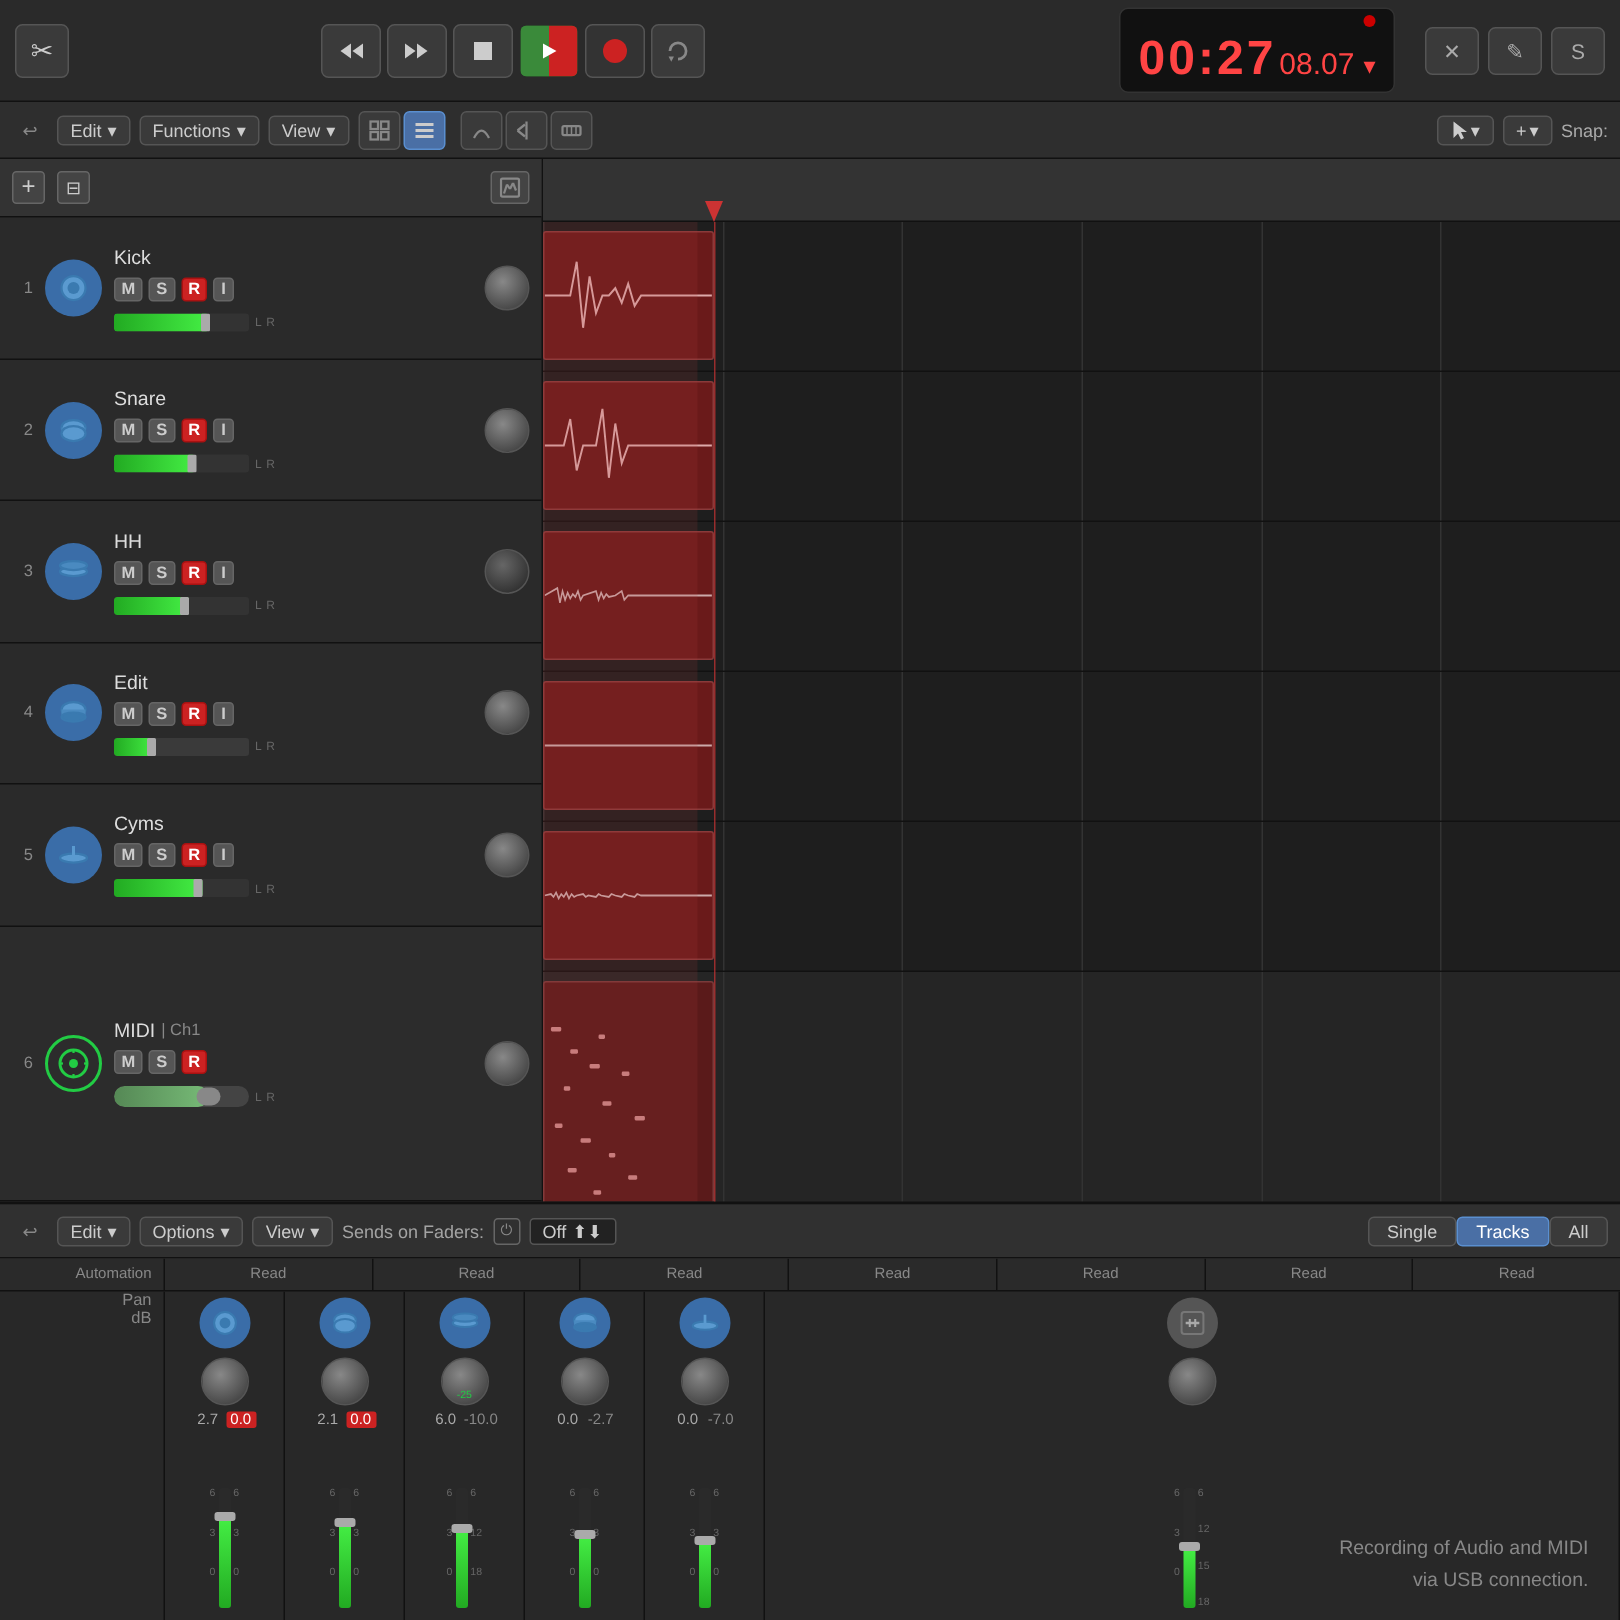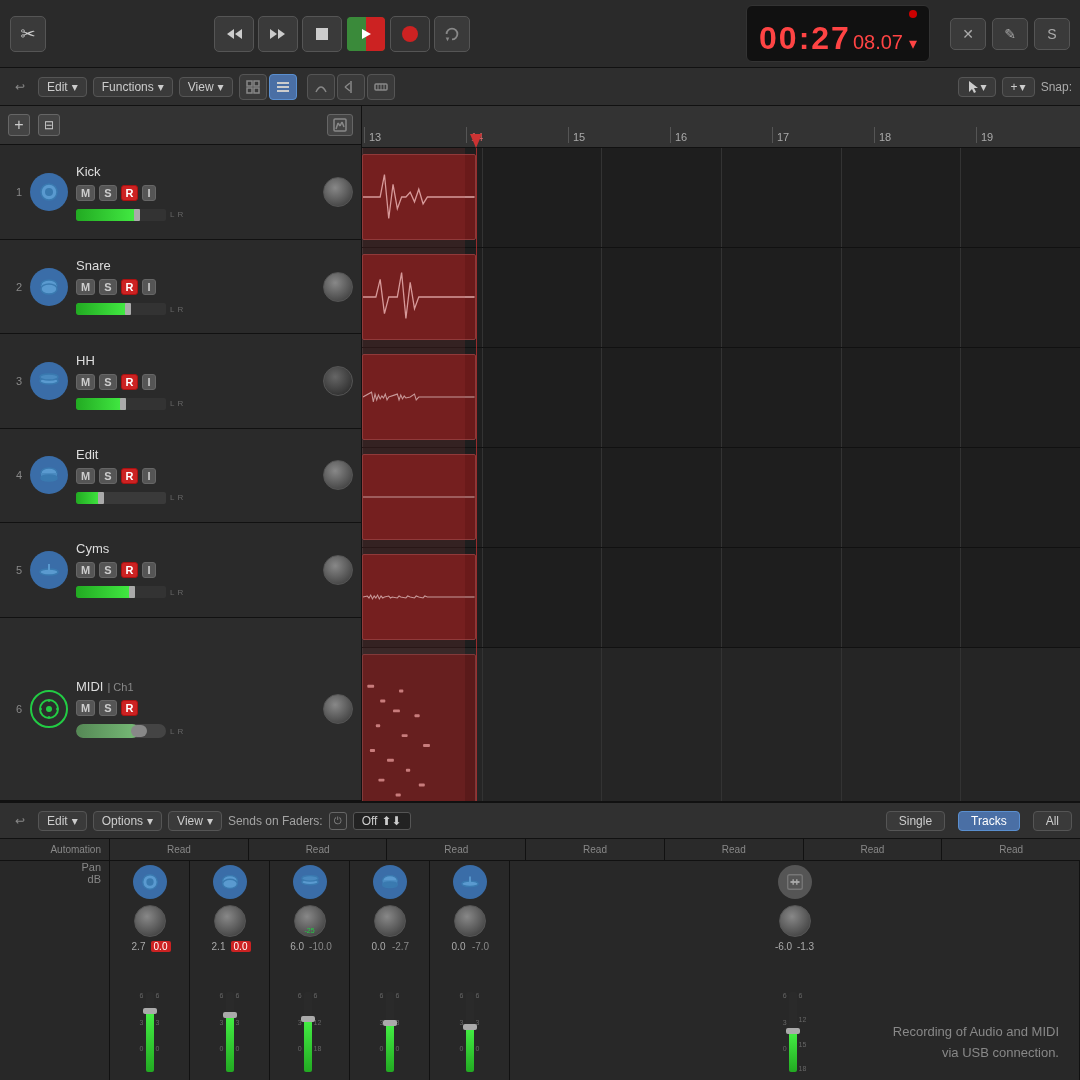--- a/index.html
+++ b/index.html
@@ -404,21 +404,21 @@
       color: #888; font-size: 10px; cursor: pointer;
     }
     .sends-value {
       background: #222; border: 1px solid #555; border-radius: 3px;
       padding: 1px 8px; color: #ccc;
       display: flex; align-items: center; gap: 4px;
       cursor: pointer;
     }
     .mixer-right-btns {
       margin-left: auto;
-      display: flex; gap: 13px;
+      display: flex; gap: 0;
     }
     .mixer-mode-btn {
       padding: 2px 12px;
       border-radius: 4px;
       background: #3a3a3a;
       border: 1px solid #555;
       color: #ccc; cursor: pointer; font-size: 12px;
     }
     .mixer-mode-btn.active {
       background: #4a6fa5;
@@ -850,29 +850,20 @@
             </span>
         </div>
       </div>
       <div class="knob" style="width:30px;height:30px;"></div>
     </div>
   </div>
 
   <div class="arrange-area">
 
     <div class="timeline-ruler">
-      <div class="ruler-marks">
-        <div class="ruler-mark">13</div>
-        <div class="ruler-mark" style="color:#cc6666;">14</div>
-        <div class="ruler-mark">15</div>
-        <div class="ruler-mark">16</div>
-        <div class="ruler-mark">17</div>
-        <div class="ruler-mark">18</div>
-        <div class="ruler-mark">19</div>
-      </div>
 
       <div style="position:absolute; left: calc(1/7 * 100% + 5px); top:28px; width:0; height:0; border-left:6px solid transparent; border-right:6px solid transparent; border-top:14px solid #cc3333; z-index:10;"></div>
     </div>
 
     <div class="tracks-container">
 
       <div class="playhead-track-line" style="left: calc(1/7 * 100% + 11px); height:695px;"></div>
 
       <div style="position:absolute; left:0; top:0; width:calc(1/7 * 100%); bottom:0; background:rgba(180,60,60,0.15); pointer-events:none; z-index:1;"></div>
 
@@ -1223,24 +1214,20 @@
     <div class="mixer-channel" style="flex:1;">
       <div class="ch-icon gray-icon">
         <svg width="20" height="20" viewBox="0 0 22 22">
             <rect x="3" y="3" width="16" height="16" rx="2" fill="#555" stroke="#777" stroke-width="1.5"></rect>
             <line x1="6" y1="11" x2="16" y2="11" stroke="#aaa" stroke-width="2"></line>
             <line x1="9" y1="8" x2="9" y2="14" stroke="#aaa" stroke-width="1.5"></line>
             <line x1="13" y1="8" x2="13" y2="14" stroke="#aaa" stroke-width="1.5"></line>
           </svg>
       </div>
       <div class="ch-pan-knob"></div>
-      <div class="ch-db-row">
-        <span class="db-val">-6.0</span>
-        <span class="db-val">-1.3</span>
-      </div>
       <div class="fader-section">
         <div style="display:flex; align-items:flex-end; gap:2px;">
           <div style="display:flex; flex-direction:column; font-size:7px; color:#666; height:80px; justify-content:space-between; text-align:right;">
             <span>6</span>
               <span>3</span>
               <span>0</span>
               <span></span>
           </div>
           <div style="width:8px; height:80px; background:#2a2a2a; border-radius:2px; position:relative;">
             <div style="position:absolute;bottom:0;left:0;right:0;height:50%;background:linear-gradient(to top,#22aa22,#44ee44);border-radius:2px;"></div>

